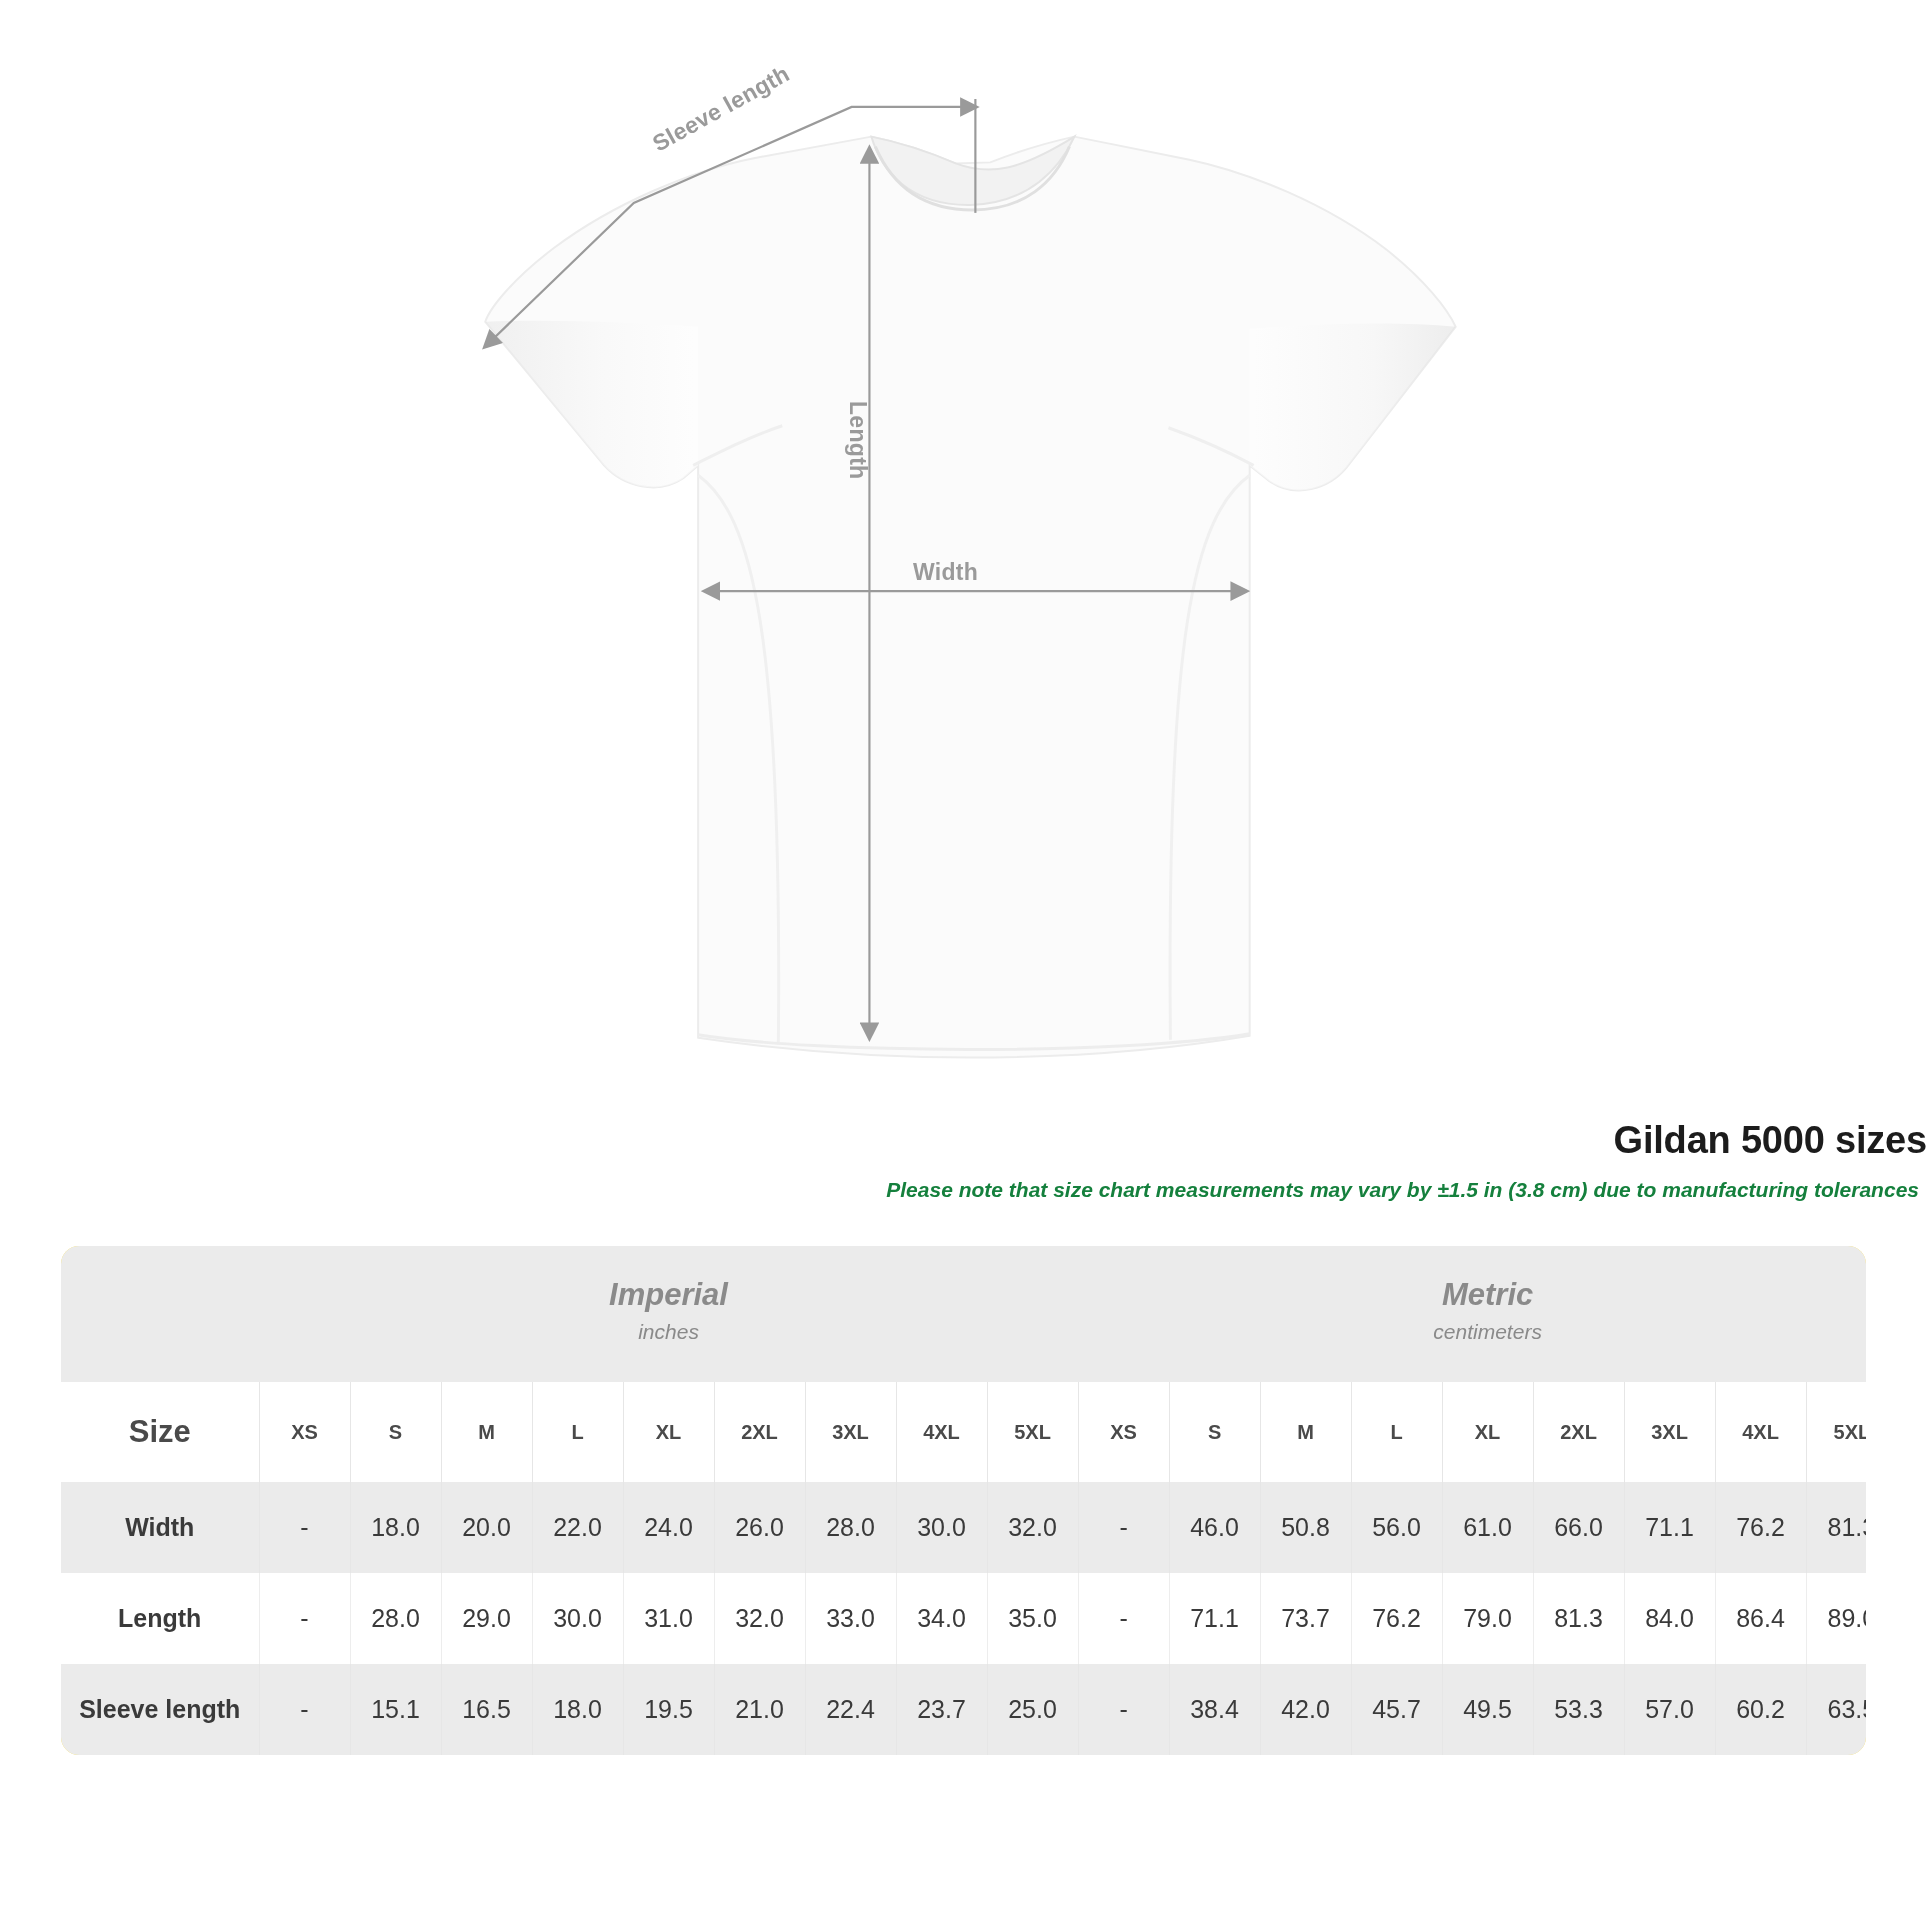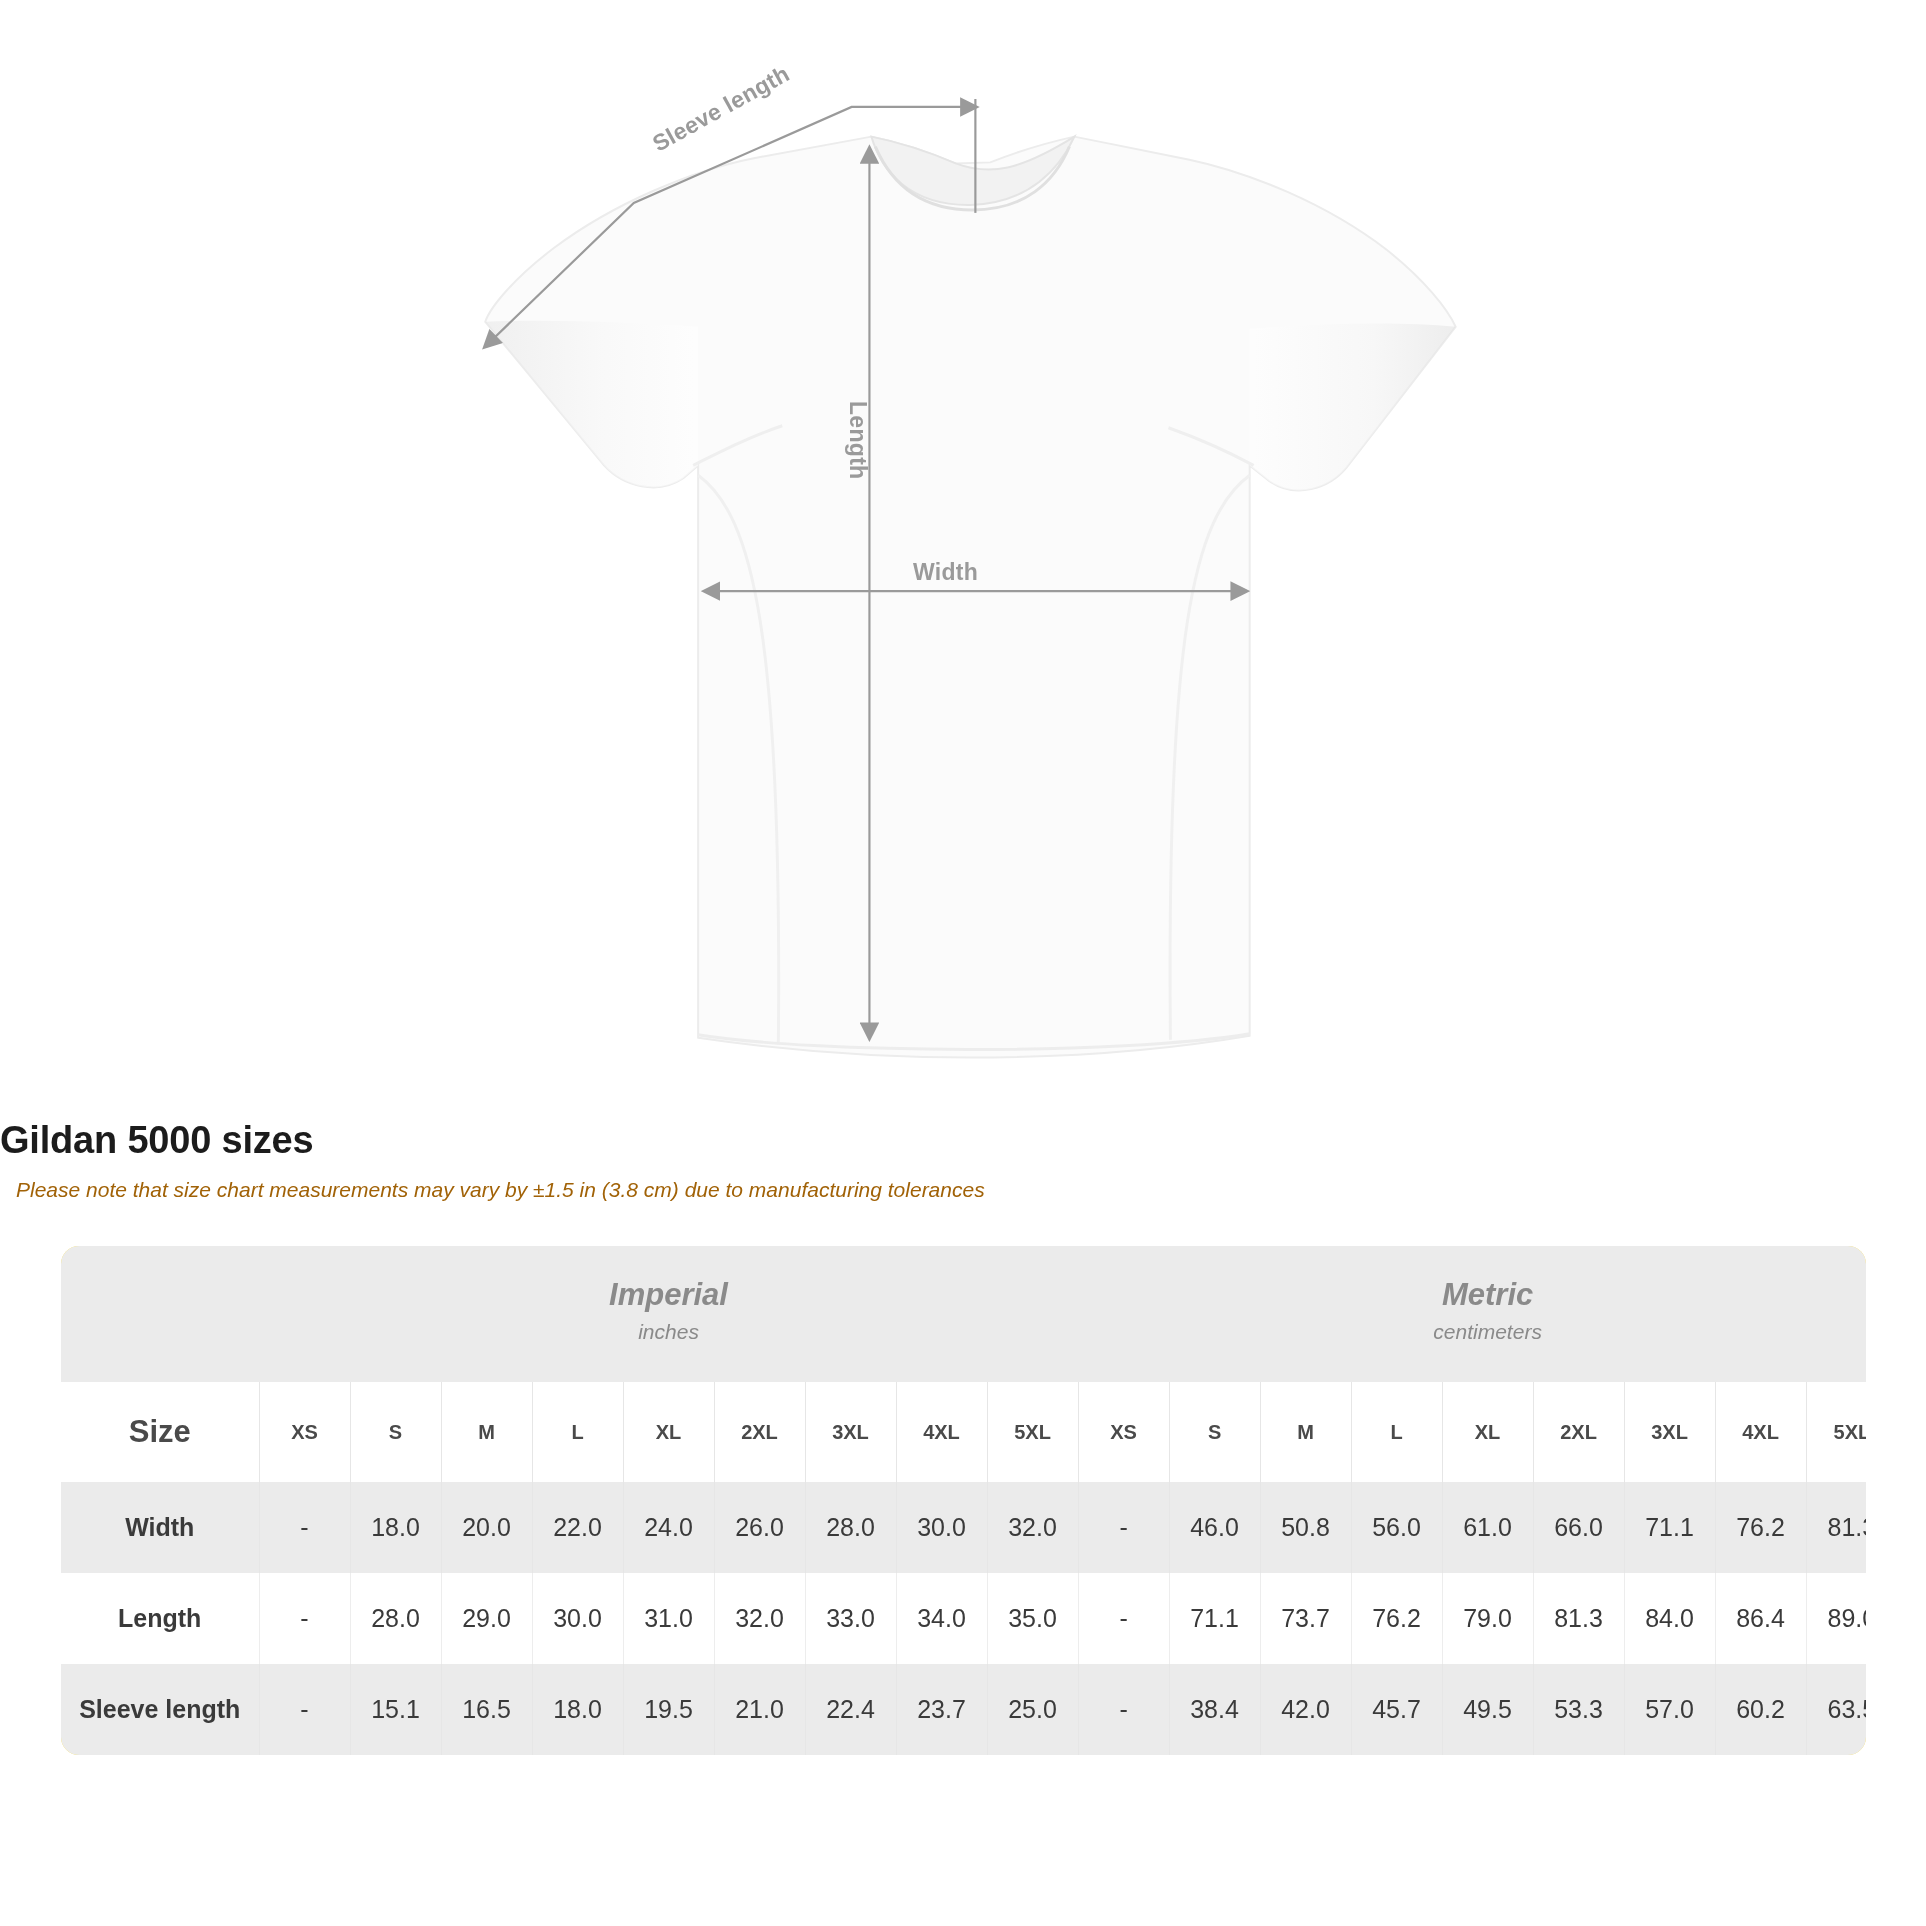--- a/index.html
+++ b/index.html
@@ -50,35 +50,36 @@
     transform: rotate(90deg);
     transform-origin: left top;
   }
   .label-width {
     left: 913px;
     top: 559px;
   }
 
   
   .title-block {
-    text-align: left;
+    text-align: right;
     margin-top: 10px;
   }
   .chart-title {
     font-size: 38px;
     font-weight: bold;
     color: #1c1c1c;
     margin: 0 0 16px 0;
     letter-spacing: -0.2px;
   }
   .chart-note {
     font-size: 21px;
     font-style: italic;
-    color: #a16207;
-    margin: 16px;
+    color: #15803d;
+    margin: 8px;
+    font-weight: bold;
   }
 
   
   .table-wrap {
     margin: 44px 61px 0 61px;
     border-radius: 18px;
     overflow: hidden;
     background: #fde047;
   }
   table.size-table {

